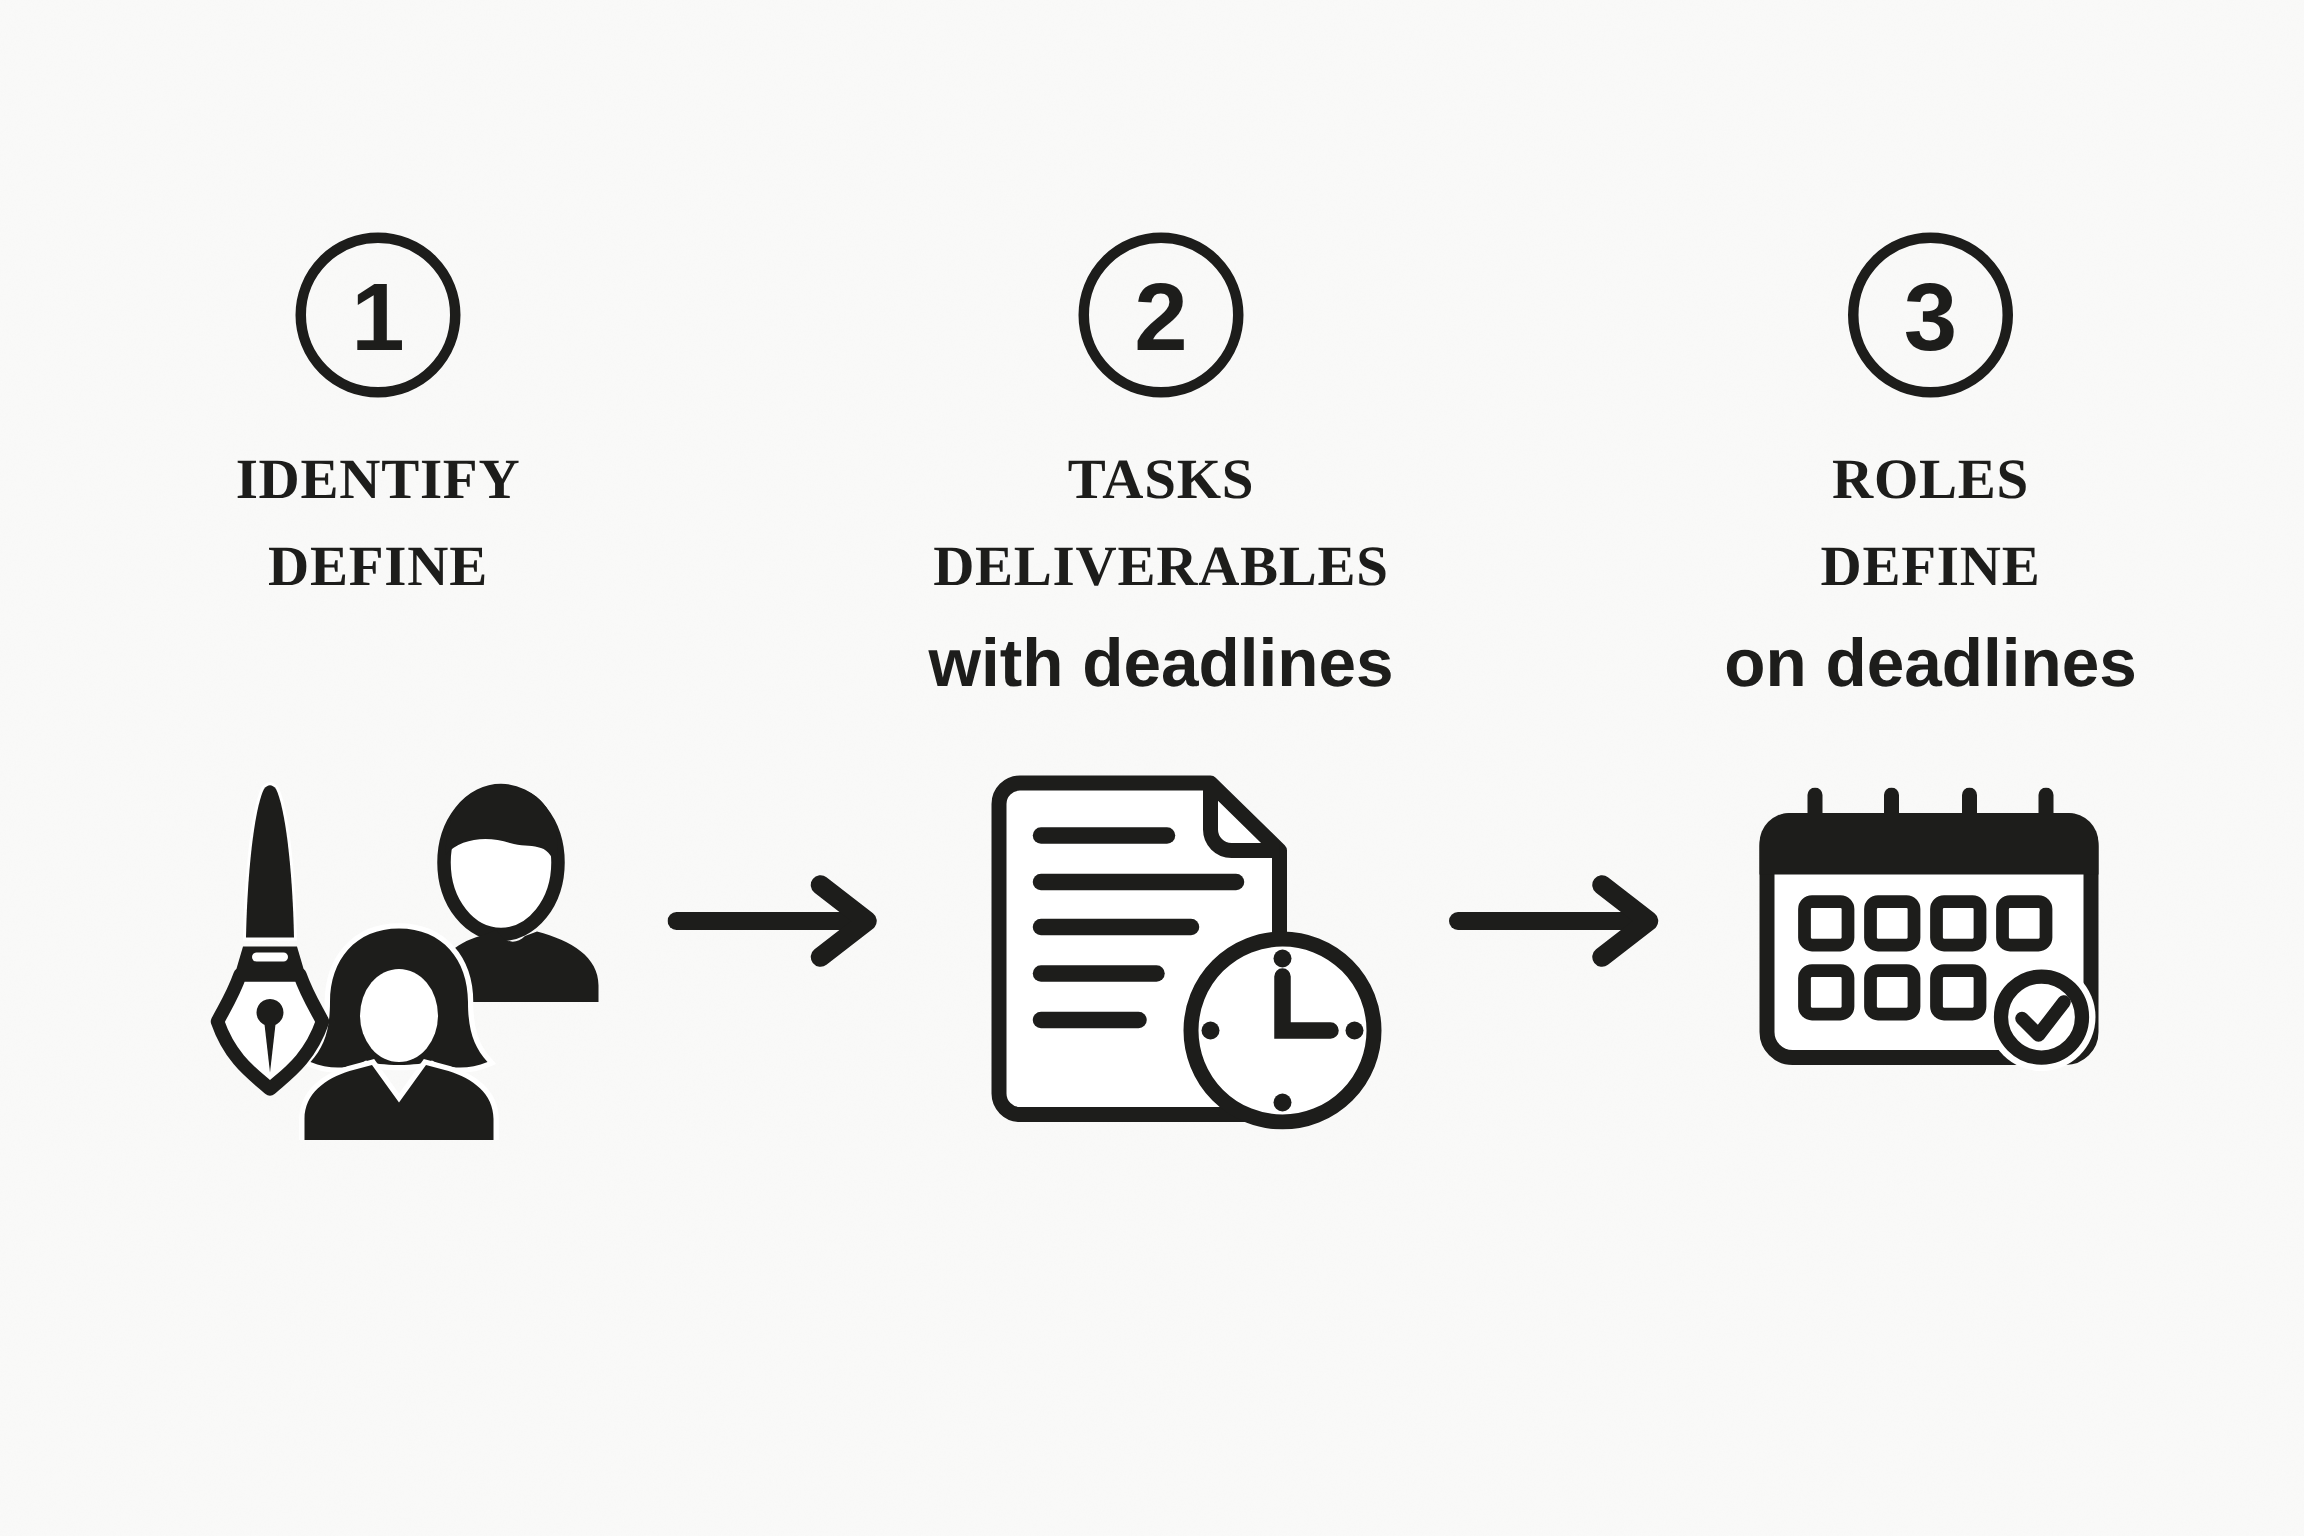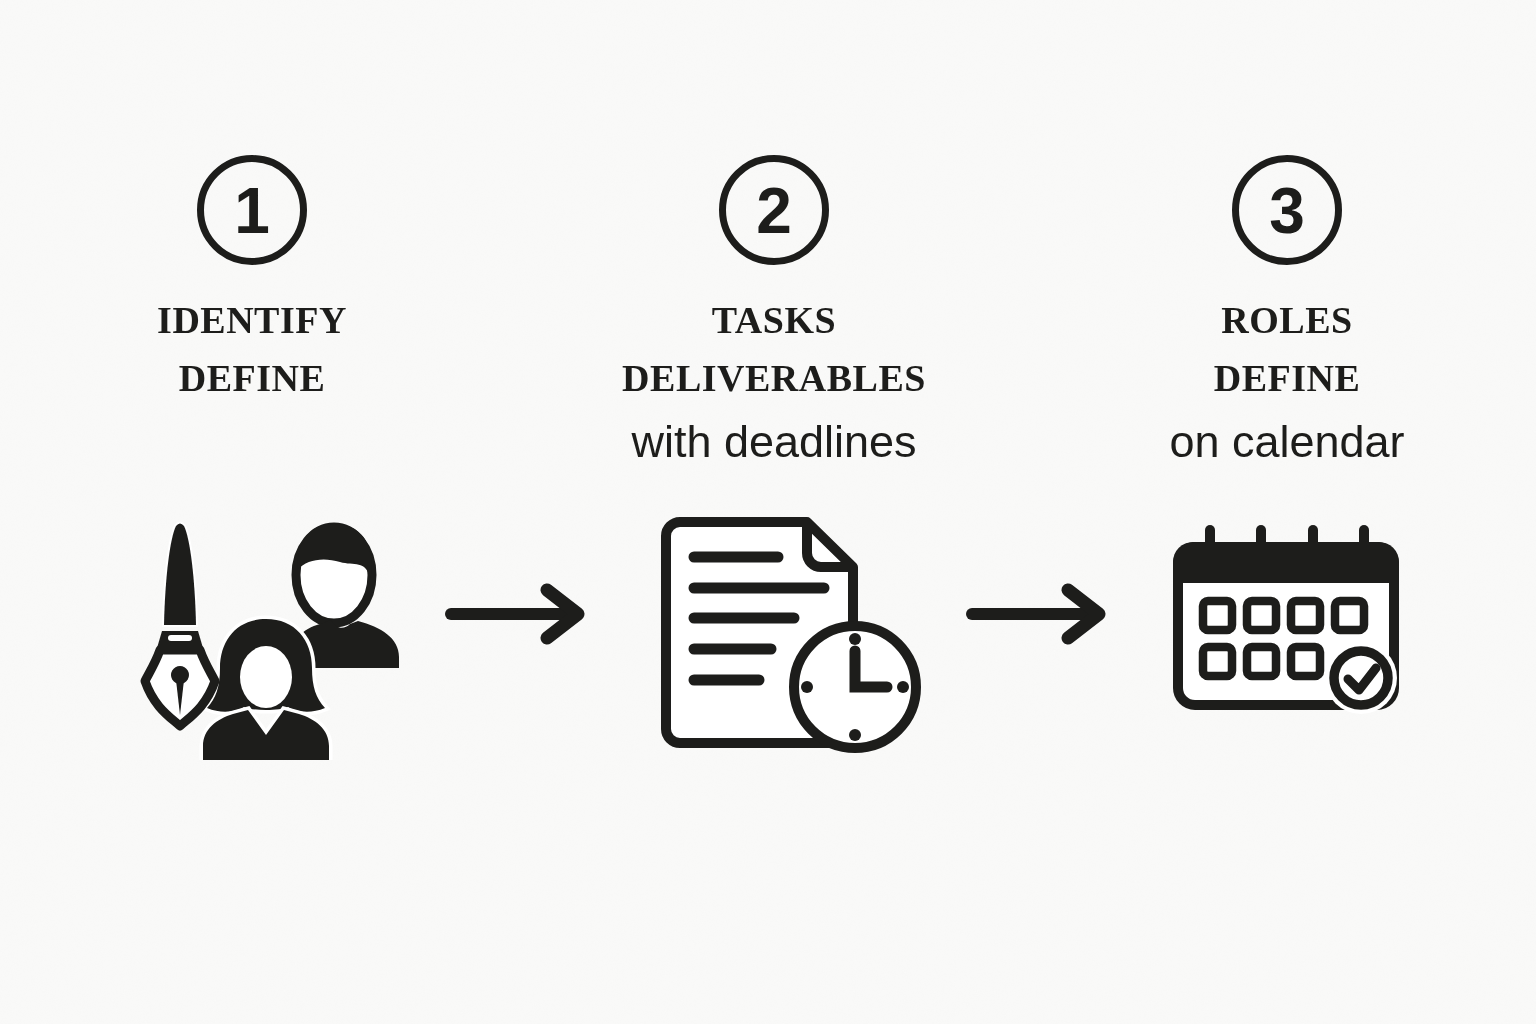--- a/index.html
+++ b/index.html
@@ -26,21 +26,21 @@
     font-size:64px;font-weight:bold;line-height:1;
     padding-top:2px;
   }
   .title{
     margin-top:26px;
     font-size:38px;font-weight:bold;line-height:58px;
     letter-spacing:.5px;white-space:nowrap;font-family:Liberation Serif, serif;
   }
   .subtitle{
     margin-top:10px;
-    font-size:45px;font-weight:400;line-height:50px;
+    font-size:45px;font-weight:700;line-height:50px;
     white-space:nowrap;
   }
   .icon-wrap{position:absolute;}
   .icon-roles{left:140px;top:520px;width:260px;height:240px;}
   .icon-doc{left:660px;top:515px;width:264px;height:238px;}
   .icon-cal{left:1171px;top:525px;width:230px;height:192px;}
   .arrow{position:absolute;width:140px;height:62px;}
   .arrow-1{left:445px;top:583px;}
   .arrow-2{left:966px;top:583px;}
   svg{display:block;width:100%;height:100%;}
@@ -78,21 +78,21 @@
 </div>
 
 <div class="step step-3">
   <div class="badge">
     <span>3</span>
   </div>
   <div class="title">
     <div>ROLES</div>
     <div>DEFINE</div>
   </div>
-  <div class="subtitle">on calendar</div>
+  <div class="subtitle">on deadlines</div>
 </div>
 
 <div class="icon-wrap icon-roles">
   <svg viewBox="0 0 260 240" xmlns="http://www.w3.org/2000/svg">
 
     <g>
       <ellipse cx="194" cy="55" rx="38" ry="48" fill="#fff" stroke="#1d1d1b" stroke-width="9"></ellipse>
       <path d="M157 50 C158 16 173 4 194 4 C216 4 231 17 232 46 C232 51 231 55 230 58
                C226 40 214 46 200 42 C184 37 167 39 157 50 Z" fill="#1d1d1b"></path>
       <path d="M151 148 L151 138 C151 119 163 109 180 104 L191 100

